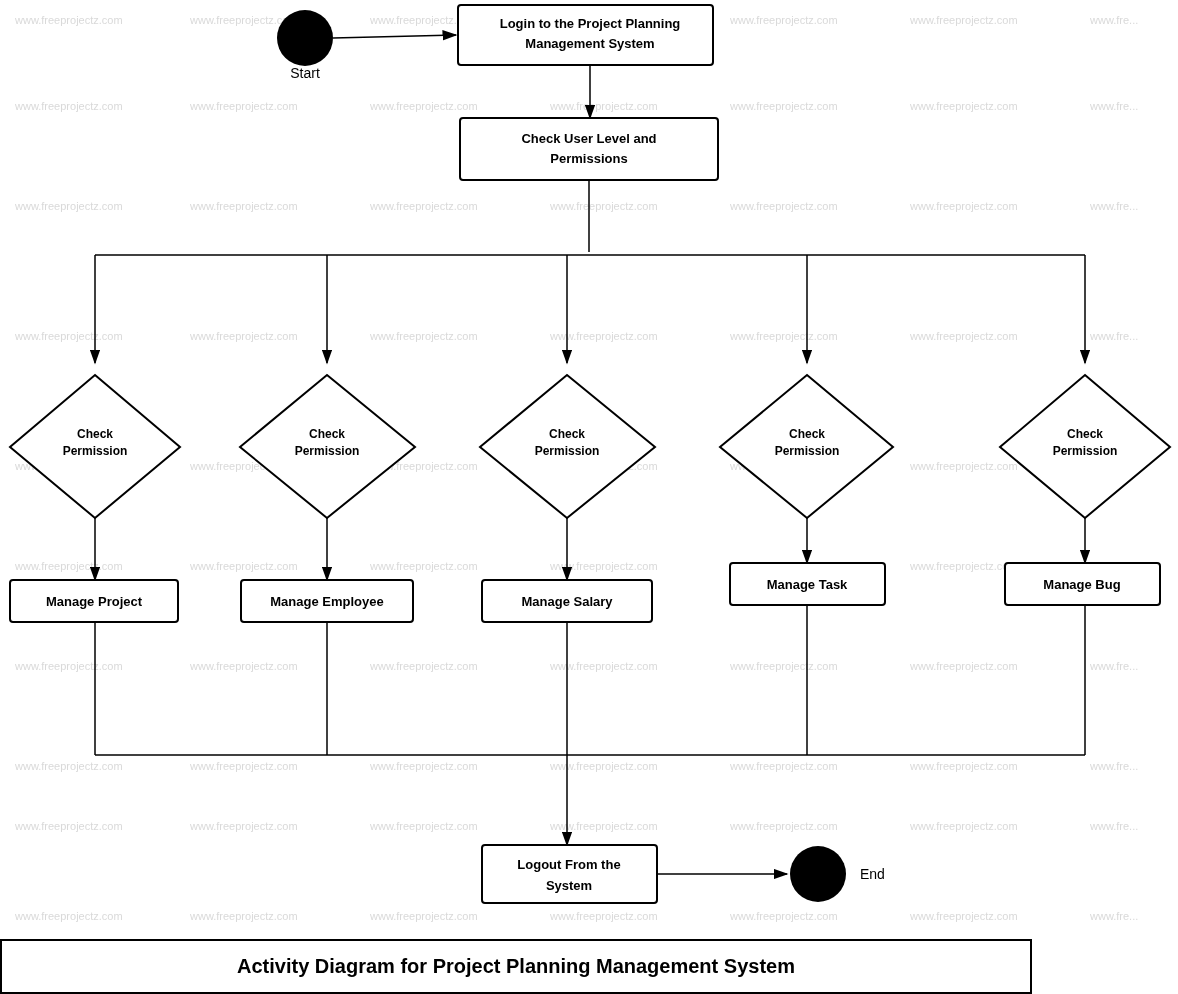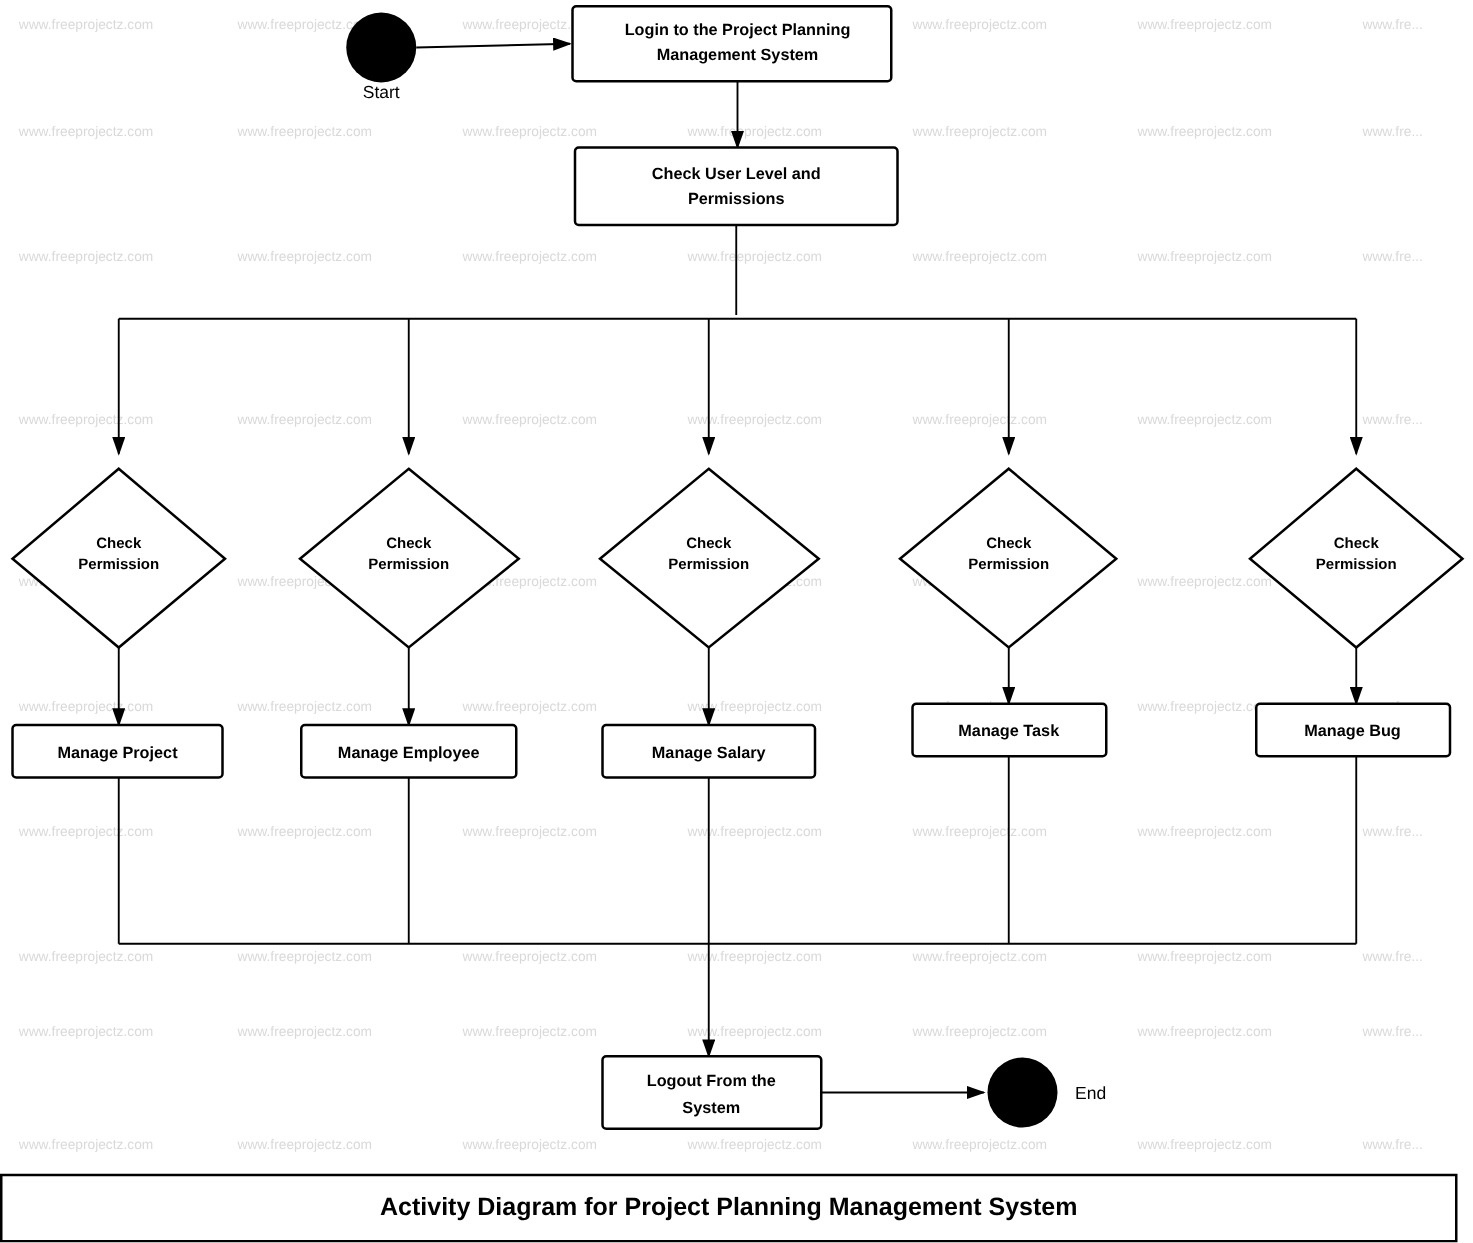--- a/index.html
+++ b/index.html
@@ -22,21 +22,21 @@
 
     svg {
       width: 1178px;
       height: 994px;
     }
 
     .footer-bar {
       position: absolute;
       bottom: 0;
       left: 0;
-      width: 1166px;
+      width: 1032px;
       height: 55px;
       border: 2px solid #000;
       background: #fff;
       display: flex;
       align-items: center;
       justify-content: center;
       z-index: 3;
     }
 
     .footer-title {

